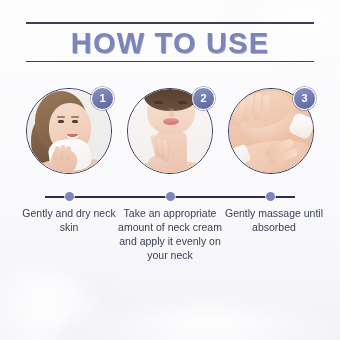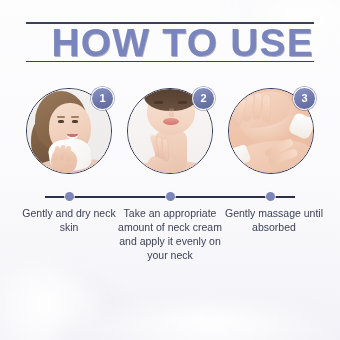--- a/index.html
+++ b/index.html
@@ -62,24 +62,24 @@
     top: 22px;
     width: 288px;
   }
   .rule {
     height: 1.6px;
     width: 100%;
     background: #2b2f4a;
     opacity: .92;
   }
   .title-text {
-    text-align: right;
+    text-align: center;
     font-family: "Liberation Sans", sans-serif;
     font-weight: 700;
-    font-size: 39px;
+    font-size: 29px;
     line-height: 34px;
     letter-spacing: 1.2px;
     color: #7a84bd;
     text-shadow: 0.8px 0.8px 0 rgba(60,66,110,0.42);
     padding: 2px 0 1px 0;
     white-space: nowrap;
   }
 
   
   .steps {

